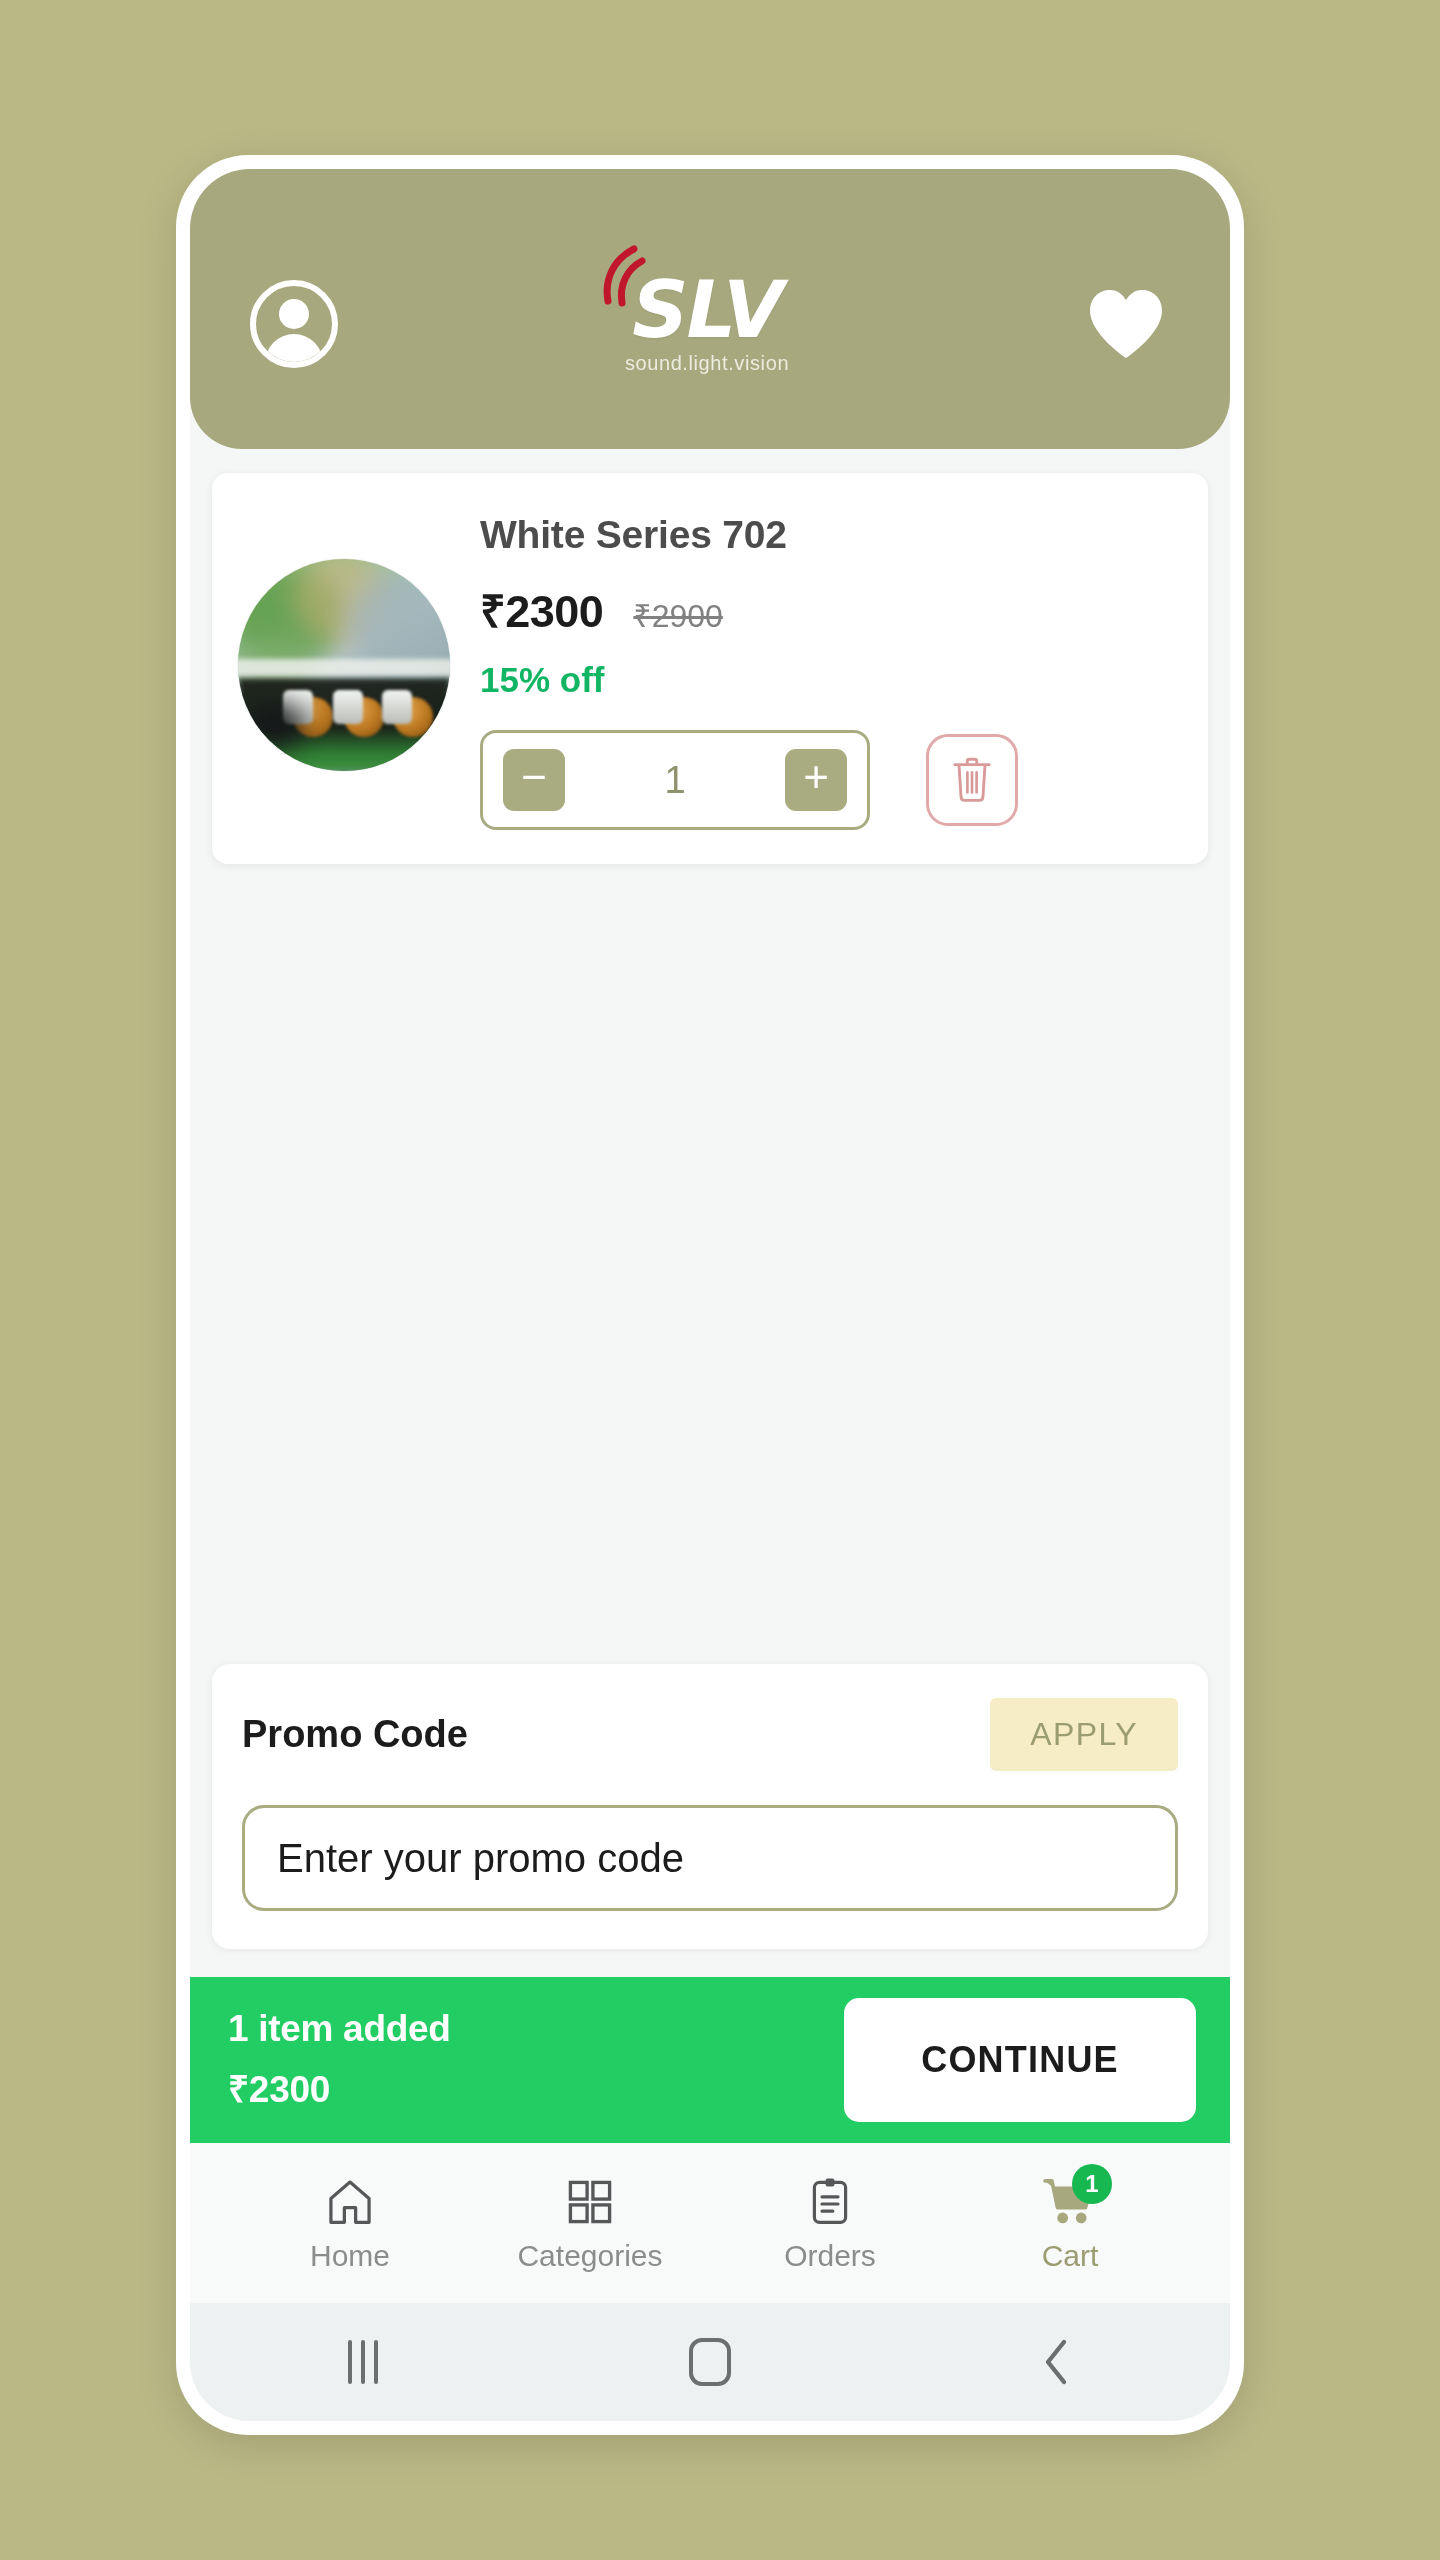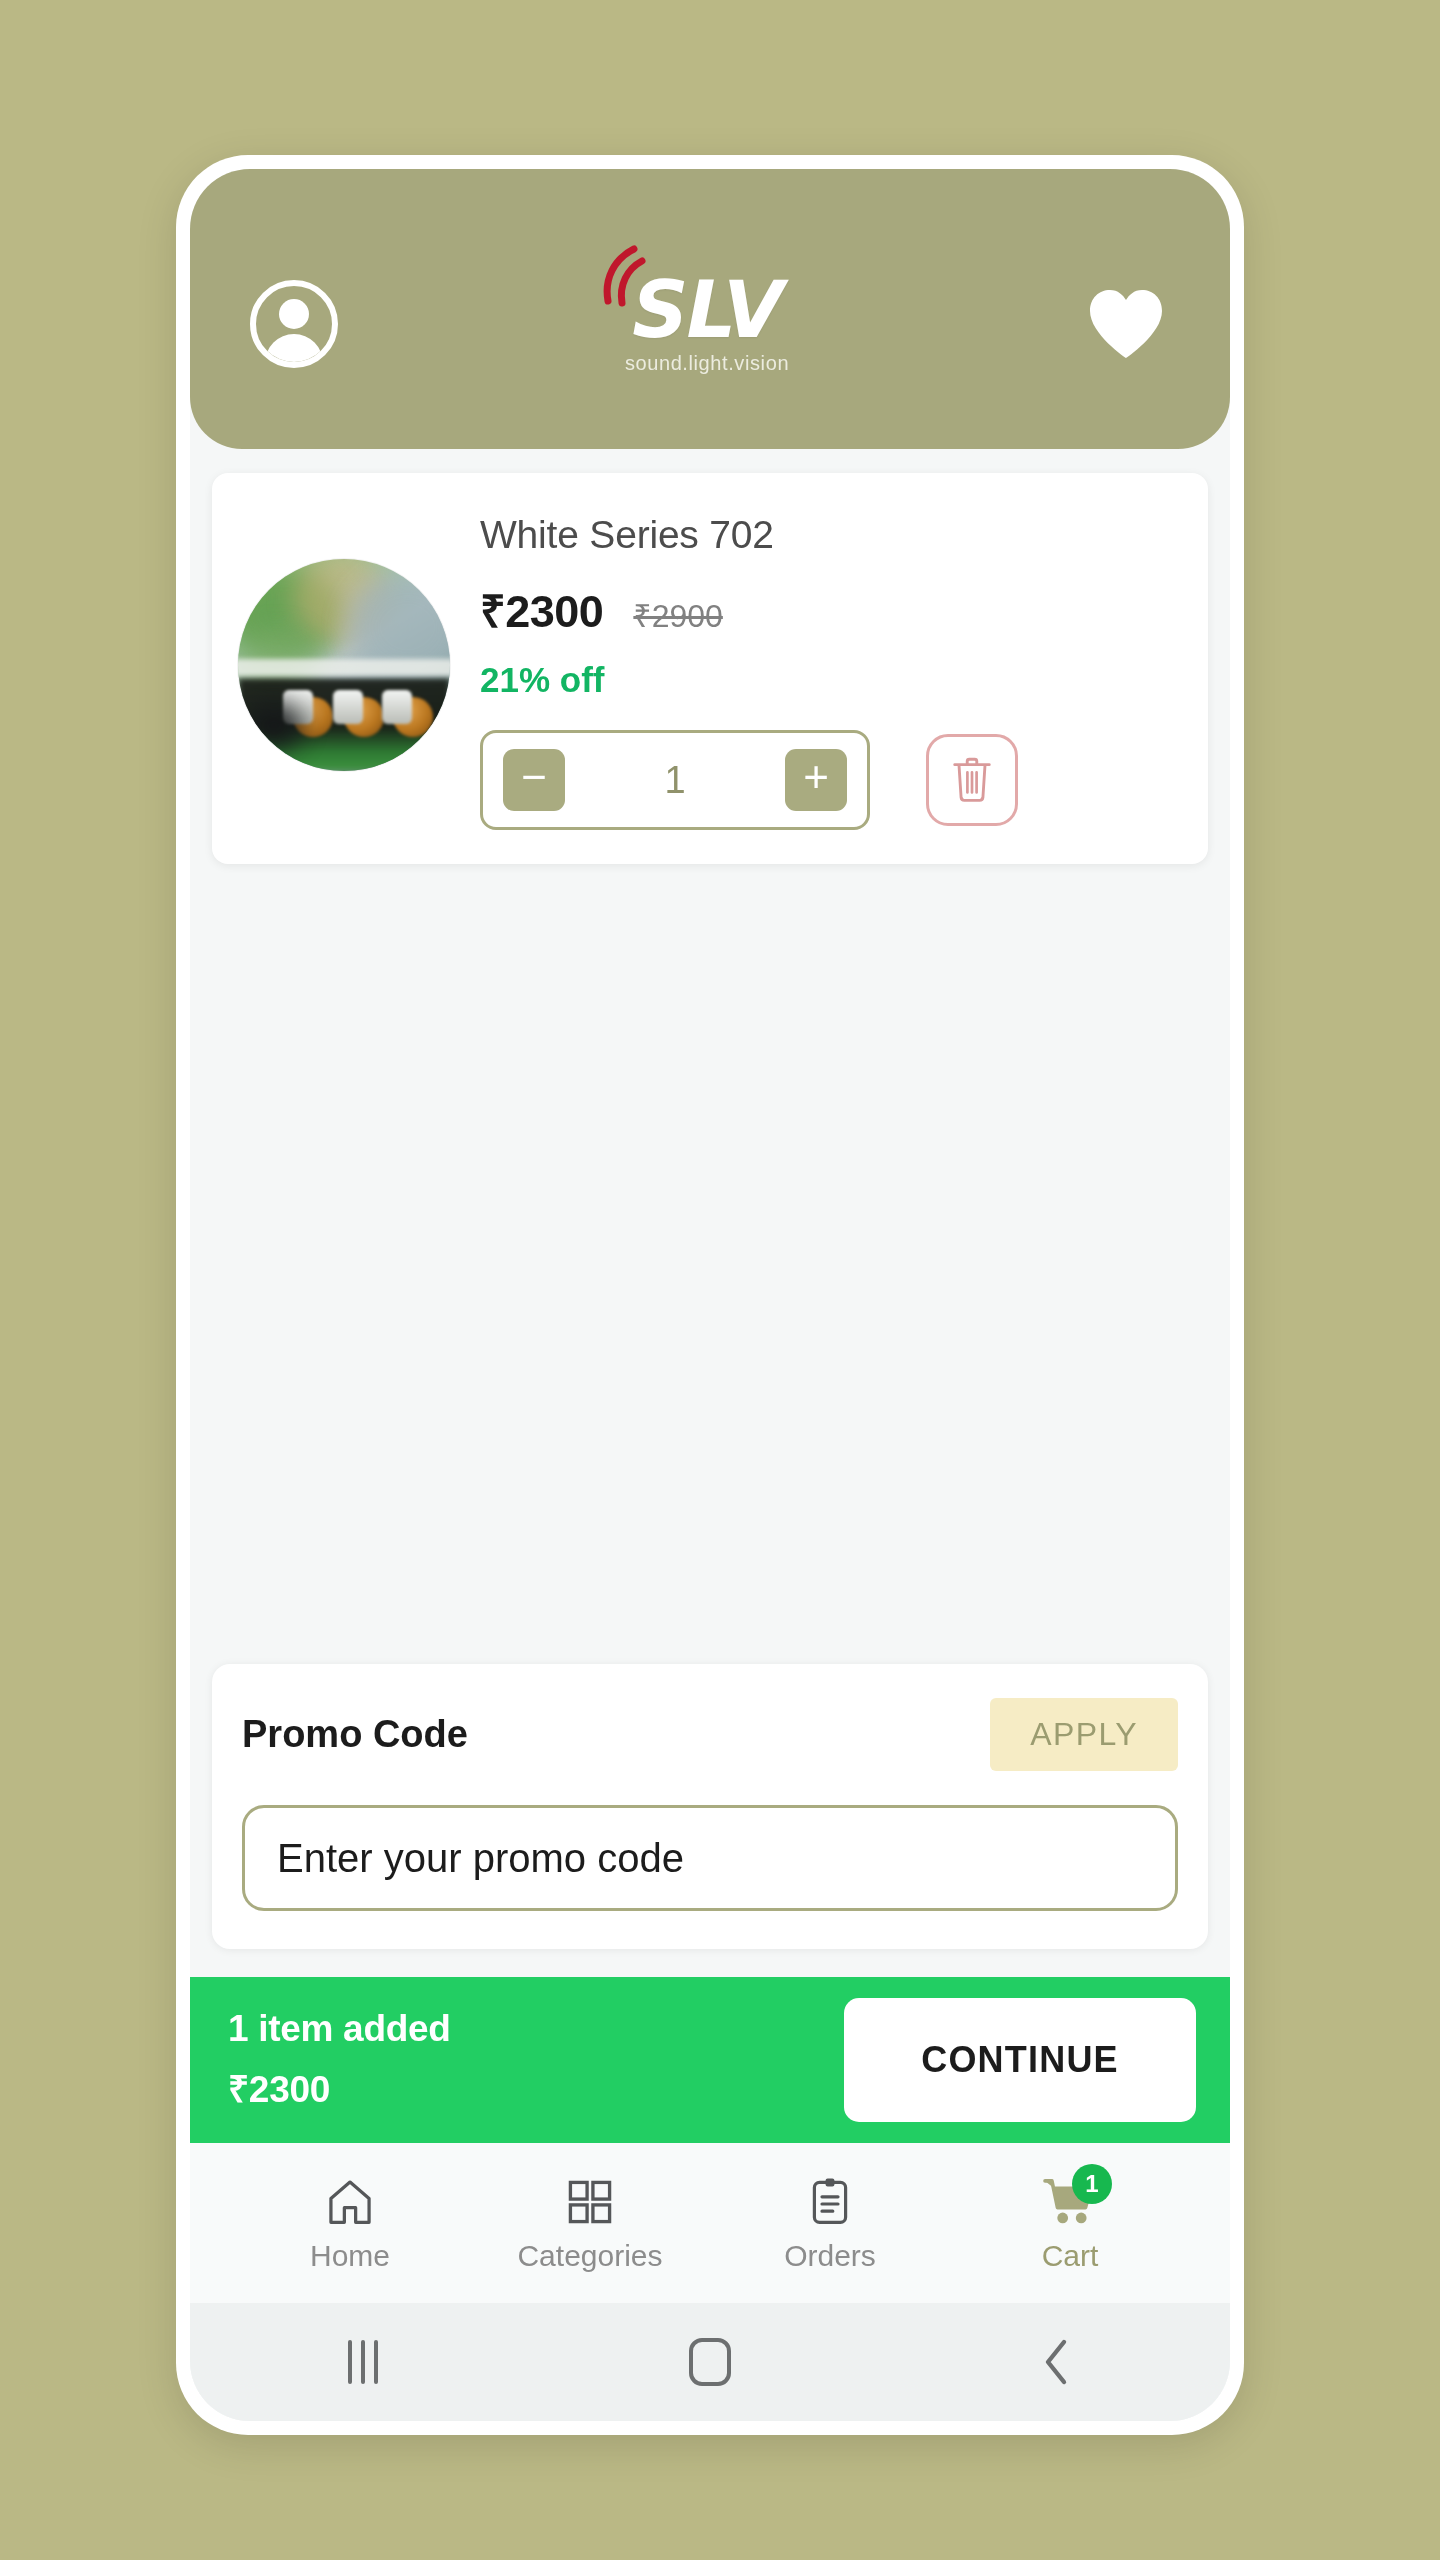--- a/index.html
+++ b/index.html
@@ -161,21 +161,21 @@
   .capsil {
     position: absolute; bottom: 22%;
     width: 30px; height: 34px; border-radius: 6px;
     background: linear-gradient(180deg,#f2f4f2,#b9bcb6);
     filter: blur(1.7px);
   }
   #product-info { flex: 1 1 auto; padding-top: 6px; min-width: 0; }
   #product-name {
     font-size: 39px;
     color: #4c4c4c;
-    font-weight: 400;
+    font-weight: 700;
     letter-spacing: -0.2px;
     margin-bottom: 22px;
   }
   #price-row { display: flex; align-items: baseline; gap: 30px; margin-bottom: 20px; }
   #price-current {
     font-size: 45px; font-weight: bold; color: #1c1c1c; letter-spacing: -0.5px;
   }
   #price-original {
     font-size: 32px; color: #818181;
     text-decoration: line-through; font-weight: 400;
@@ -390,21 +390,21 @@
         </div>
 
         <div id="product-info">
           <div id="product-name">White Series 702</div>
 
           <div id="price-row">
             <span id="price-current">₹2300</span>
             <span id="price-original">₹2900</span>
           </div>
 
-          <div id="discount-text">21% off</div>
+          <div id="discount-text">15% off</div>
 
           <div id="qty-delete-row">
             <div id="qty-stepper">
               <button class="qty-btn">−</button>
               <span id="qty-value">1</span>
               <button class="qty-btn">+</button>
             </div>
 
             <div id="delete-btn">
               <svg width="46" height="50" viewBox="0 0 24 26">

